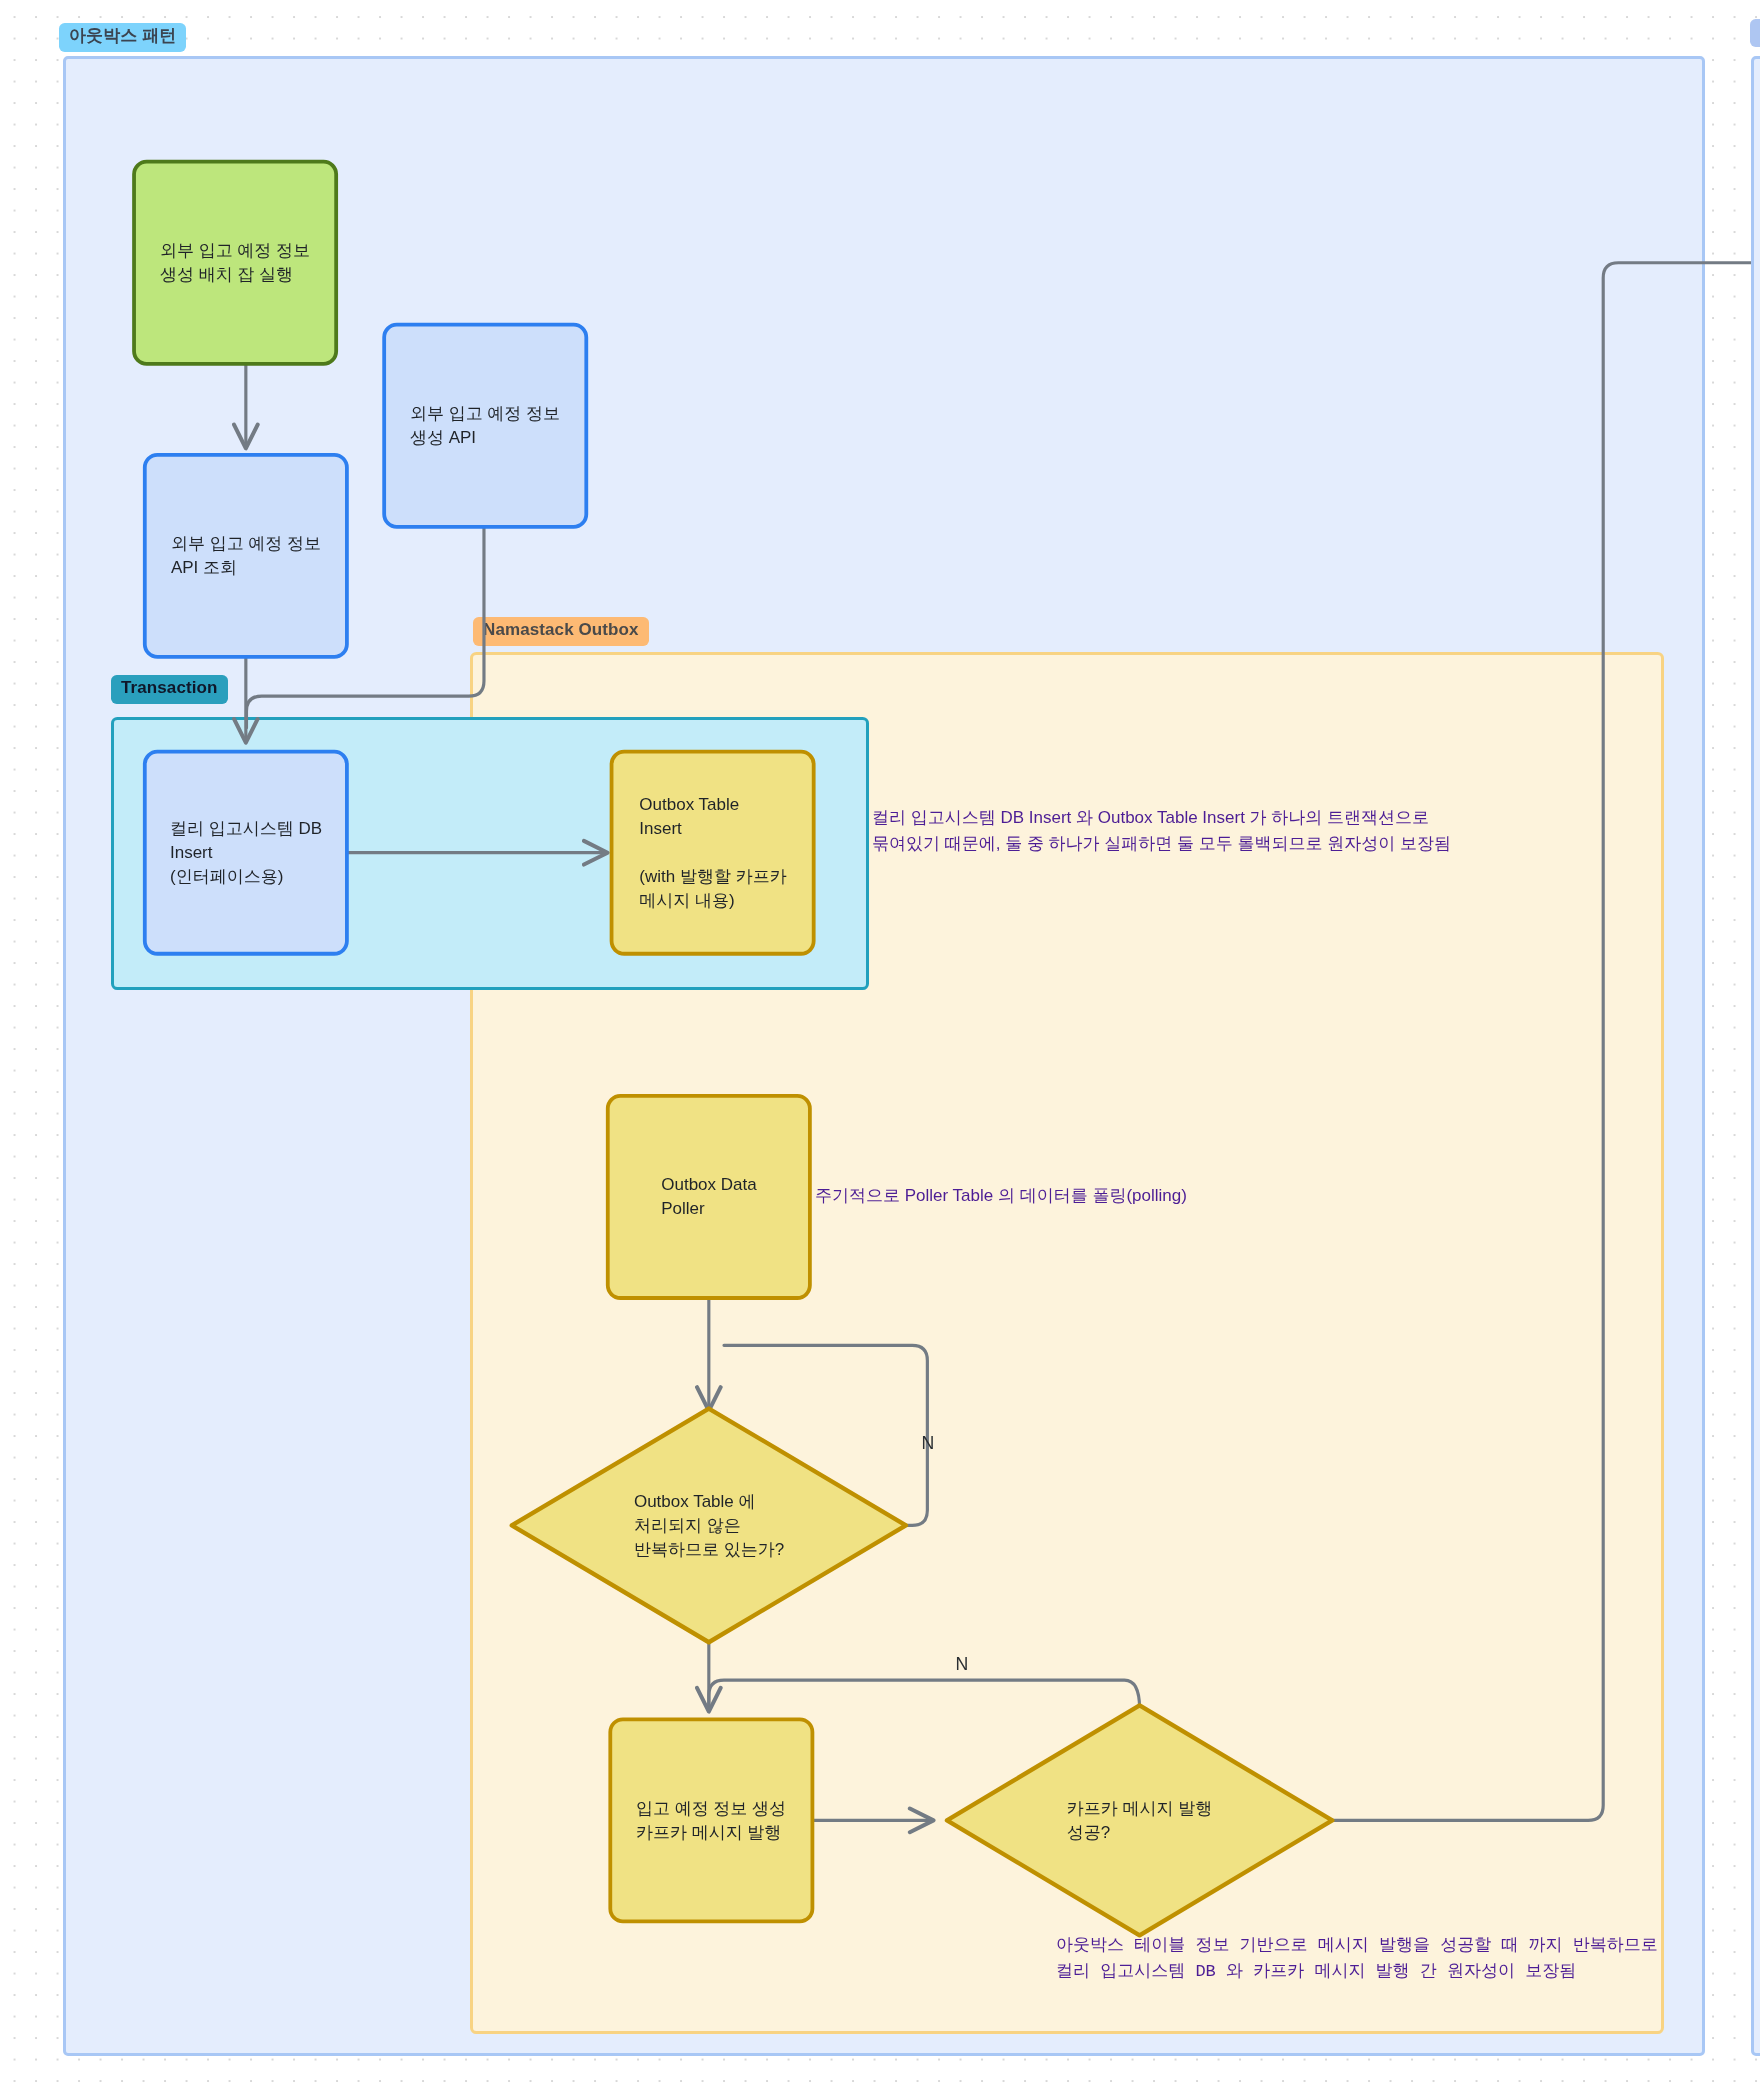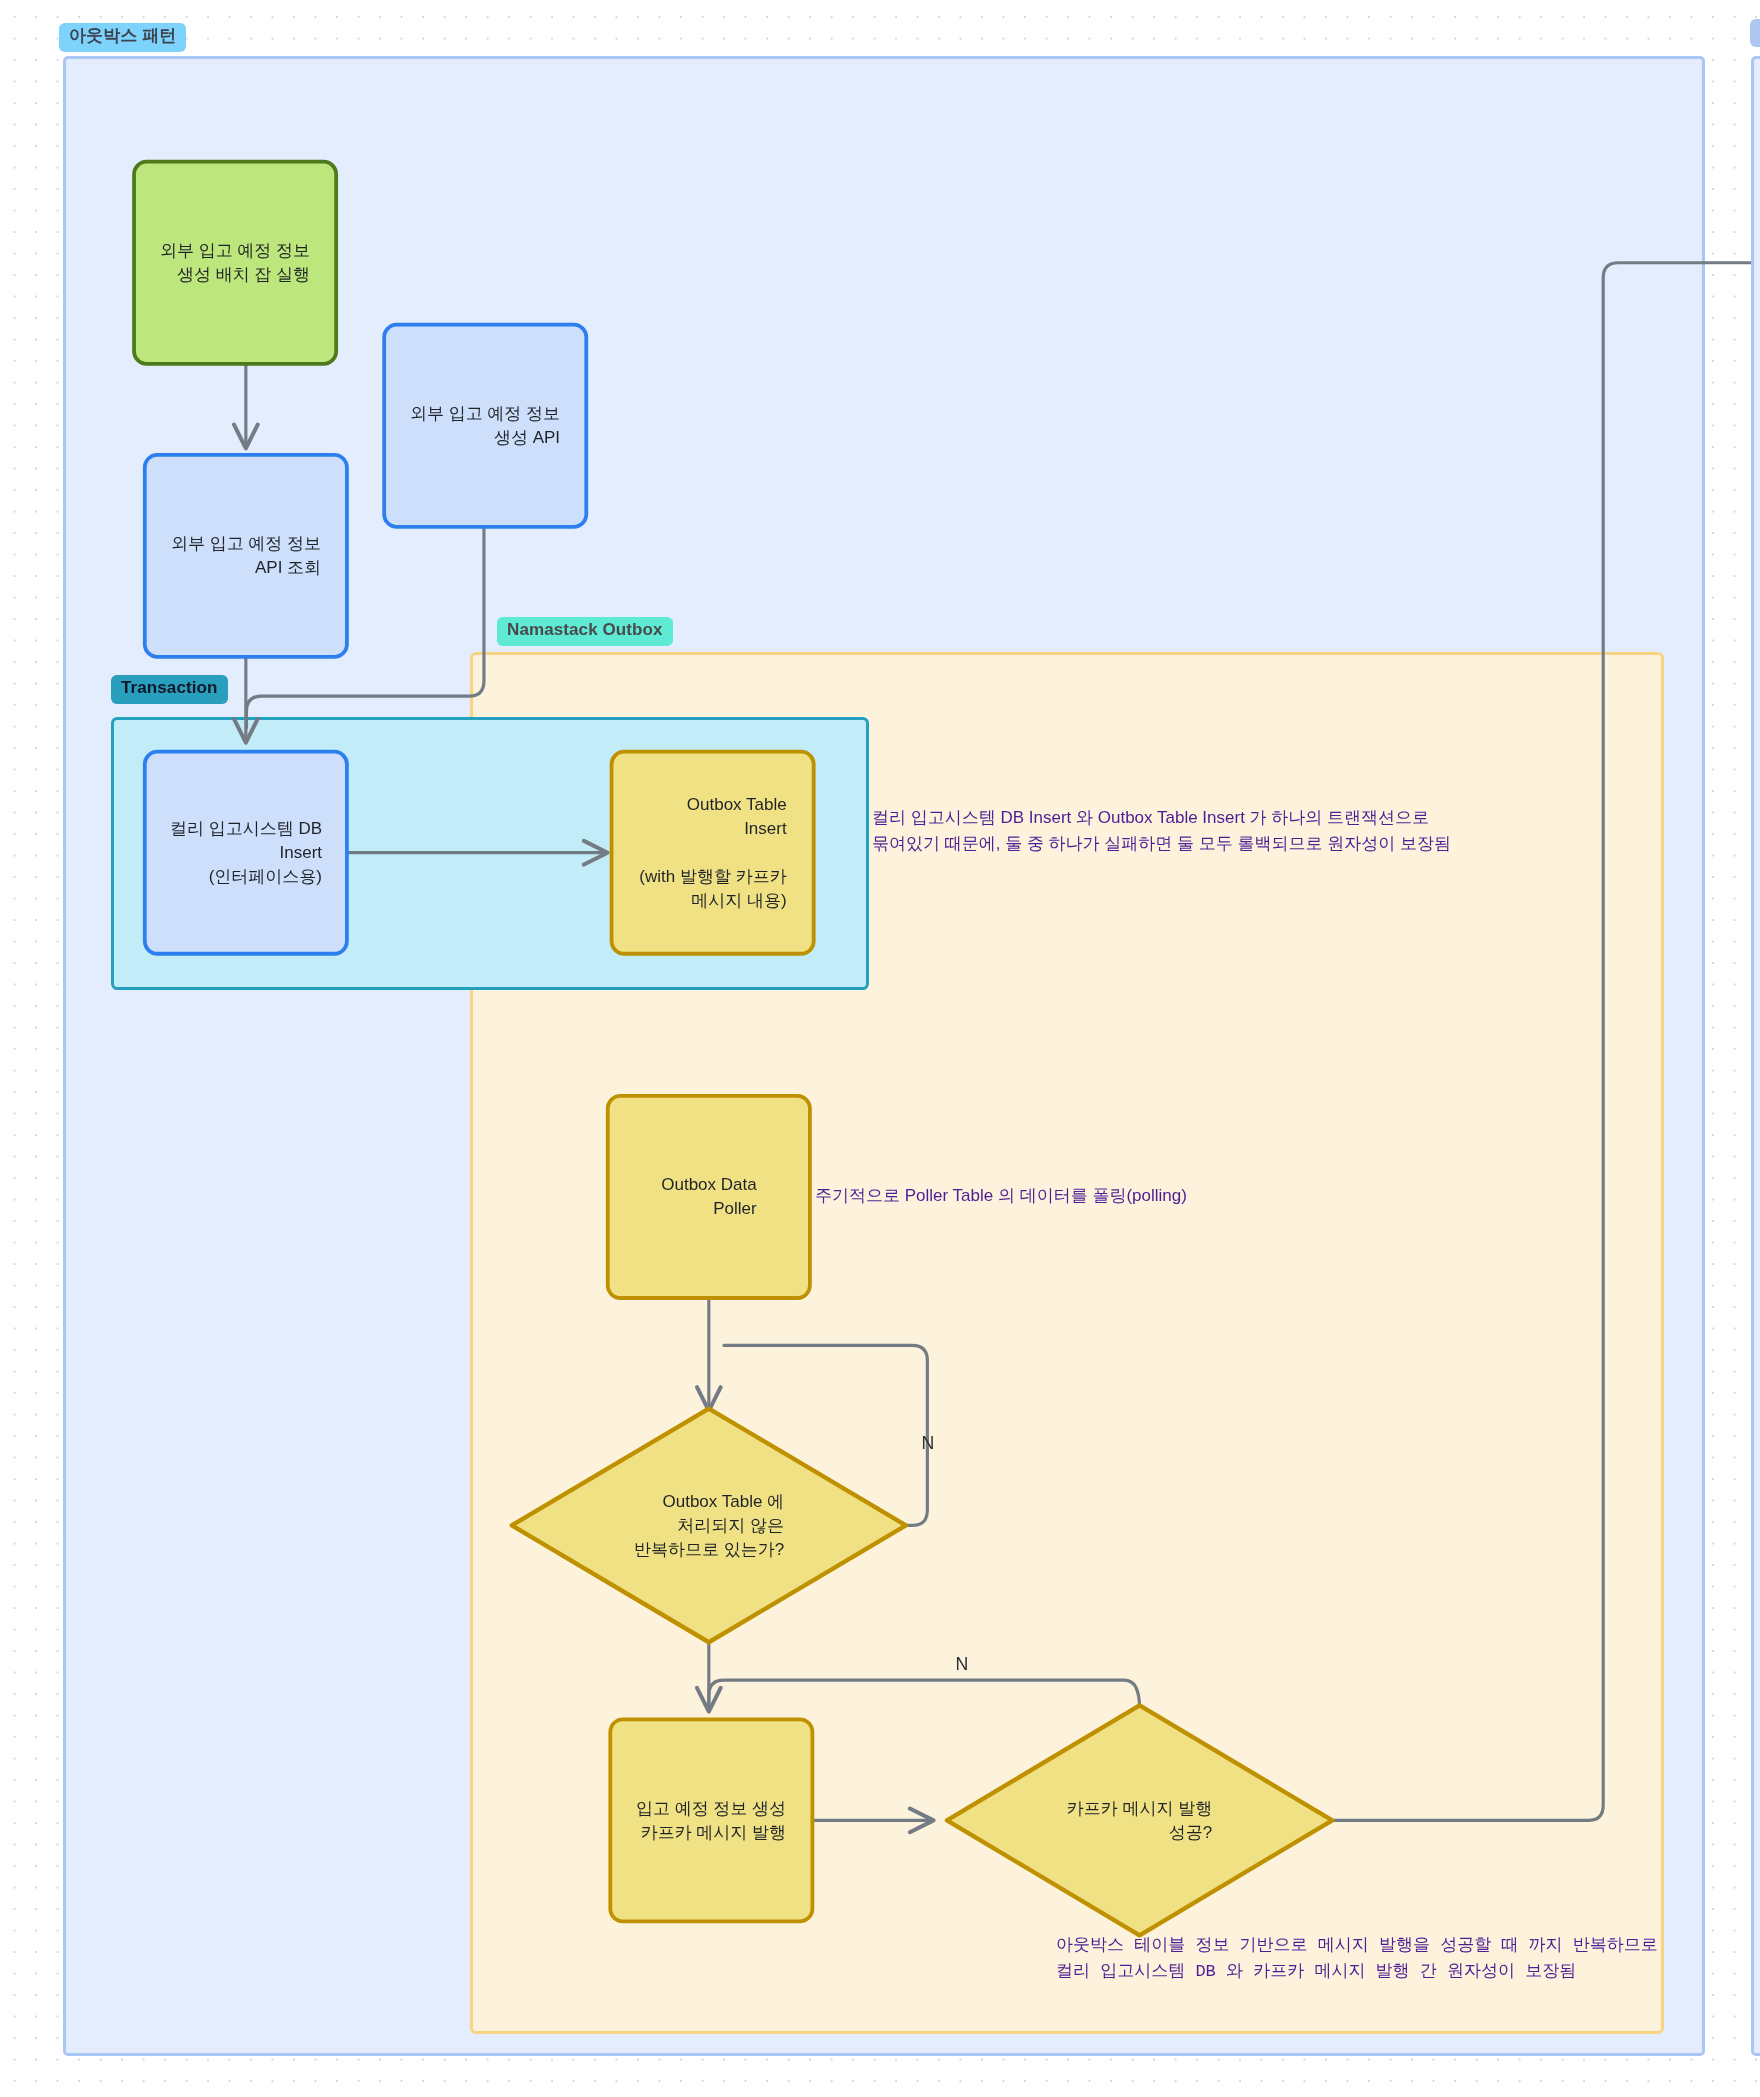--- a/index.html
+++ b/index.html
@@ -12,21 +12,21 @@
     position:absolute;inset:0;
     background-color:#ffffff;
     background-image:radial-gradient(#d8d8d8 1.4px, transparent 1.5px);
     background-size:21.5px 21.5px;
     background-position:3.8px 6.3px;
   }
   svg.layer{position:absolute;left:0;top:0;width:1760px;height:2097px;overflow:visible;}
   .nodelabel{
     position:absolute;
     display:flex;align-items:center;justify-content:center;
-    text-align:right;
+    text-align:left;
     color:#1f2328;
     line-height:1.42;
     pointer-events:none;
     white-space:pre-line;
   }
   .grp-title{
     position:absolute;
     border-radius:5.7px;
     padding:4.4px 10px 5.7px 10px;
     font-size:17px;
@@ -54,21 +54,21 @@
 <div id="canvas"></div>
 
 <div style="position:absolute;left:63px;top:56px;width:1636px;height:1994px;
             background:#e4edfd;border:3.2px solid #a8c7f5;border-radius:5px;"></div>
 
 <div class="grp-title" style="left:59px;top:23px;background:#7dd3fc;color:#3b4450;">아웃박스 패턴</div>
 
 <div style="position:absolute;left:470px;top:652px;width:1188px;height:1376px;
             background:#fdf3dc;border:3.2px solid #f8d383;border-radius:6.3px;"></div>
 
-<div class="grp-title" style="left:473px;top:617px;background:#5eead4;color:#4a4a4a;margin-left:24px;">Namastack Outbox</div>
+<div class="grp-title" style="left:473px;top:617px;background:#fdba74;color:#4a4a4a;">Namastack Outbox</div>
 
 <div style="position:absolute;left:111px;top:717px;width:752px;height:267px;
             background:#c3ecf9;border:3.8px solid #22a0bd;border-radius:6.3px;"></div>
 
 <div class="grp-title" style="left:111px;top:675px;background:#2a9fbd;color:#0f172a;">Transaction</div>
 
 <svg class="layer" viewBox="0 0 2786 3320" width="1760" height="2097">
   <defs>
     <marker id="arrow" viewBox="0 0 12 12" refX="10" refY="6" markerWidth="9" markerHeight="9" orient="auto-start-reverse">
       <path d="M 1 1 L 11 6 L 1 11" fill="none" stroke="#737b84" stroke-width="1.7" stroke-linecap="round" stroke-linejoin="round"></path>

